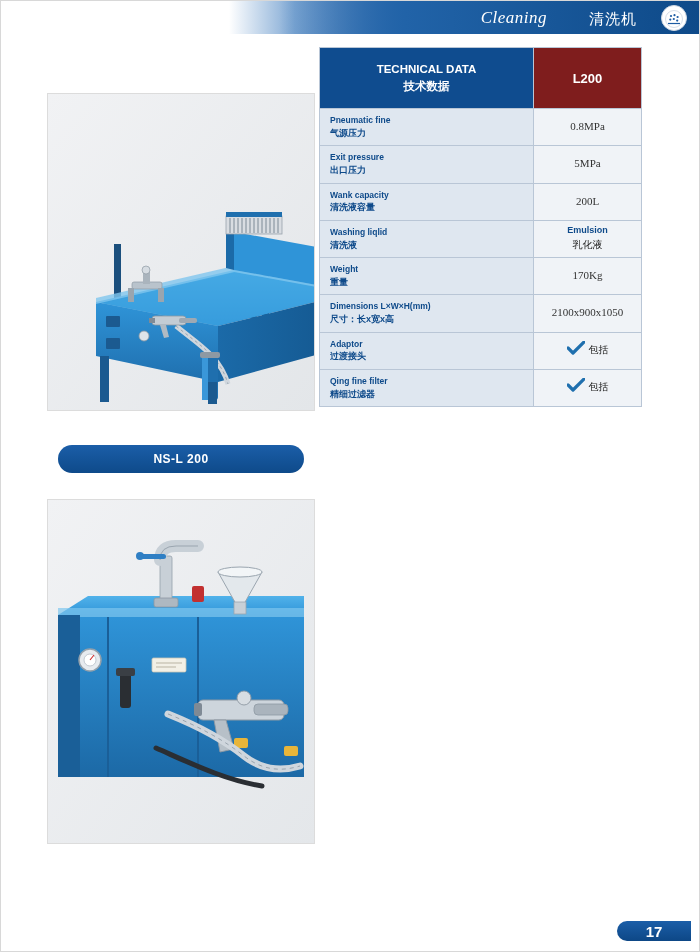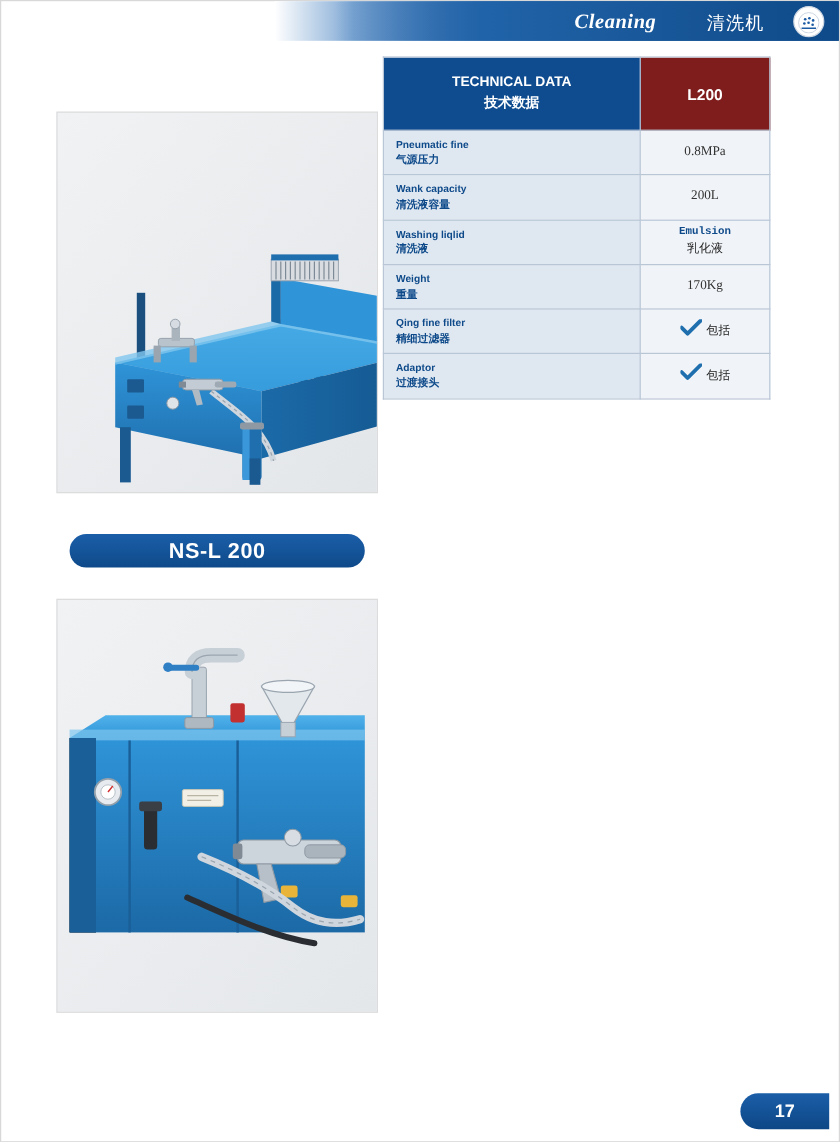--- a/index.html
+++ b/index.html
@@ -46,21 +46,21 @@
     width: 420px;
     background: linear-gradient(90deg, rgba(255,255,255,0) 0%, #2163a8 30%, #0e4a89 100%);
   }
   .header-title-en {
     position: absolute;
     top: 7px;
     right: 152px;
     color: #ffffff;
     font-family: "Liberation Serif", serif;
     font-style: italic;
-    font-weight: bold;
+    font-weight: normal;
     font-size: 17px;
     letter-spacing: 0.5px;
   }
   .header-title-cn {
     position: absolute;
     top: 9px;
     right: 62px;
     color: #ffffff;
     font-size: 15px;
     letter-spacing: 1px;
@@ -91,21 +91,21 @@
 
   .caption-pill {
     position: absolute;
     left: 57px;
     top: 444px;
     width: 246px;
     height: 28px;
     border-radius: 14px;
     background: linear-gradient(180deg, #1b5ea8 0%, #0e4a8a 100%);
     color: #ffffff;
-    font-size: 18px;
+    font-size: 12px;
     font-weight: bold;
     display: flex;
     align-items: center;
     justify-content: center;
     letter-spacing: 0.5px;
   }
 
   
   .table-wrap {
     position: absolute;
@@ -150,21 +150,21 @@
   td.value {
     background: #f0f3f7;
     color: #333333;
     font-family: "Liberation Serif", serif;
     font-size: 11px;
     text-align: center;
     line-height: 1.45;
   }
   td.value .emph {
     color: #0e4a8a;
-    font-family: Liberation Mono, monospace;
+    font-family: Liberation Sans, sans-serif;
     font-weight: bold;
     font-size: 9px;
     display: block;
   }
   td.value .cnval {
     font-family: "Liberation Sans", sans-serif;
     font-size: 10px;
     color: #222;
   }
   .check {
@@ -172,21 +172,21 @@
     vertical-align: middle;
     margin-right: 4px;
   }
 
   
   .page-number {
     position: absolute;
     right: 8px;
     bottom: 10px;
     width: 74px;
-    height: 30px;
+    height: 20px;
     border-radius: 17px 0 0 17px;
     background: linear-gradient(180deg, #1b5ea8 0%, #0d4786 100%);
     color: #ffffff;
     font-size: 15px;
     font-weight: bold;
     display: flex;
     align-items: center;
     justify-content: center;
   }
 
@@ -399,20 +399,27 @@
       <tbody>
         <tr>
           <td class="label">
             <div>Pneumatic fine</div>
             <div class="cn">气源压力</div>
           </td>
           <td class="value">0.8MPa</td>
         </tr>
         <tr>
           <td class="label">
+            <div>Exit pressure</div>
+            <div class="cn">出口压力</div>
+          </td>
+          <td class="value">5MPa</td>
+        </tr>
+        <tr>
+          <td class="label">
             <div>Wank capacity</div>
             <div class="cn">清洗液容量</div>
           </td>
           <td class="value">200L</td>
         </tr>
         <tr>
           <td class="label">
             <div>Washing liqlid</div>
             <div class="cn">清洗液</div>
           </td>
@@ -423,35 +430,42 @@
         </tr>
         <tr>
           <td class="label">
             <div>Weight</div>
             <div class="cn">重量</div>
           </td>
           <td class="value">170Kg</td>
         </tr>
         <tr>
           <td class="label">
-            <div>Qing fine filter</div>
-            <div class="cn">精细过滤器</div>
+            <div>Dimensions L×W×H(mm)</div>
+            <div class="cn">尺寸：长x宽x高</div>
+          </td>
+          <td class="value">2100x900x1050</td>
+        </tr>
+        <tr>
+          <td class="label">
+            <div>Adaptor</div>
+            <div class="cn">过渡接头</div>
           </td>
           <td class="value">
             <span class="check">
               <svg width="18" height="14" viewBox="0 0 18 14">
                 <path d="M1 7 L6 12 L17 1" stroke="#1f6fae" stroke-width="3.2" fill="none" stroke-linecap="round" stroke-linejoin="round"></path>
               </svg>
             </span><span class="cnval">包括</span>
           </td>
         </tr>
         <tr>
           <td class="label">
-            <div>Adaptor</div>
-            <div class="cn">过渡接头</div>
+            <div>Qing fine filter</div>
+            <div class="cn">精细过滤器</div>
           </td>
           <td class="value">
             <span class="check">
               <svg width="18" height="14" viewBox="0 0 18 14">
                 <path d="M1 7 L6 12 L17 1" stroke="#1f6fae" stroke-width="3.2" fill="none" stroke-linecap="round" stroke-linejoin="round"></path>
               </svg>
             </span><span class="cnval">包括</span>
           </td>
         </tr>
       </tbody>

